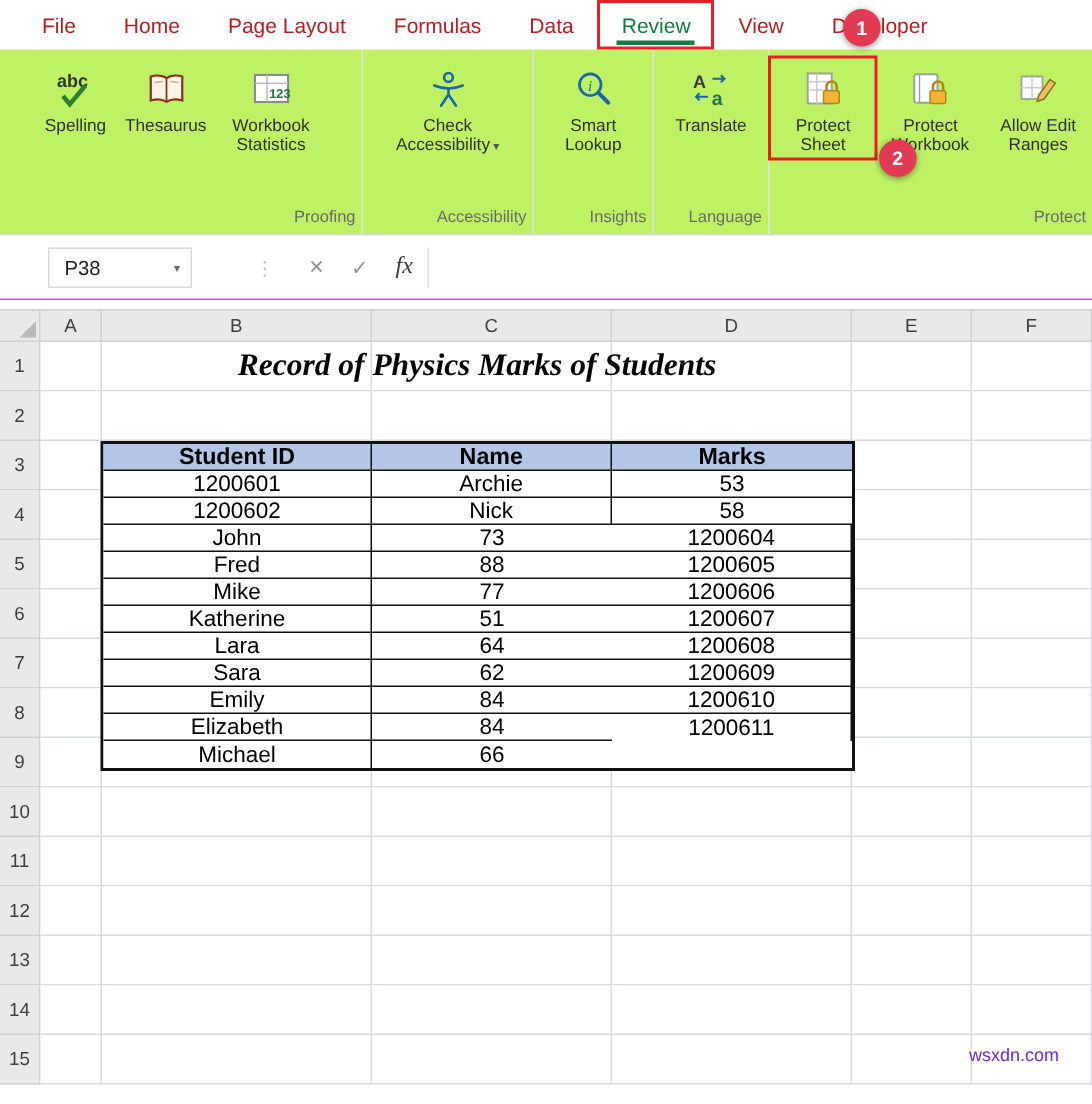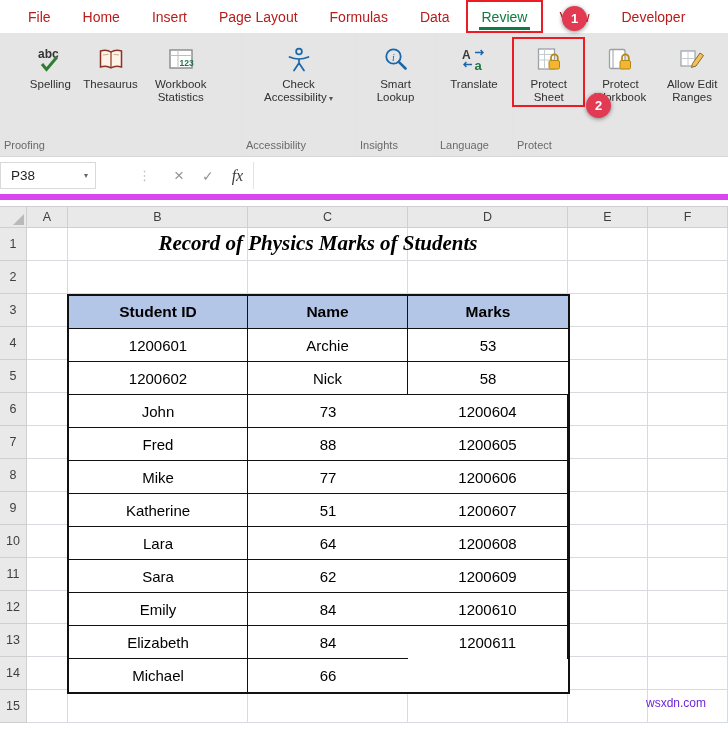--- a/index.html
+++ b/index.html
@@ -11,33 +11,33 @@
   .tab { display: flex; align-items: center; padding: 0 16px; font-size: 14px; color: #b91c1c; position: relative; white-space: nowrap; }
   .tab.active { color: #107C41; font-weight: 400; outline: 2.5px solid #EC1C24; outline-offset: -2px; }
   .tab.active::after { content: ""; position: absolute; left: 13px; right: 13px; bottom: 3px; height: 3px; background: #107C41; }
 
   
   .badge { position: absolute; width: 25px; height: 25px; border-radius: 50%; background: #E23A52; color: #fff;
            font-size: 13px; font-weight: 700; display: flex; align-items: center; justify-content: center;
            box-shadow: 0 1px 4px rgba(0,0,0,.45); z-index: 50; }
 
   
-  .ribbon { display: flex; height: 124px; border-bottom: 1px solid #d8d8d8; background: #e5e5e5; }
+  .ribbon { display: flex; height: 124px; border-bottom: 1px solid #d8d8d8; background: #bef264; }
   .group { display: flex; flex-direction: column; border-right: 1px solid #e3e3e3; }
   .group:last-child { border-right: none; gap: 18px; }
   .group-buttons { flex: 1; display: flex; justify-content: center; align-items: flex-start; padding-top: 5px; }
-  .group-label { text-align: left; font-size: 11px; color: #6a6a6a; padding: 3px 4px 5px; }
+  .group-label { text-align: right; font-size: 11px; color: #6a6a6a; padding: 3px 4px 5px; }
   .rbtn { display: flex; flex-direction: column; align-items: center; min-width: 58px; padding: 4px 4px 2px; text-align: center; }
   .rbtn .icon { height: 36px; display: flex; align-items: center; justify-content: center; }
   .rbtn .lbl { font-size: 11.5px; line-height: 13px; color: #323130; max-width: 70px; }
   .rbtn.annotated { outline: 2.5px solid #EC1C24; outline-offset: -1px; }
   .chev { font-size: 8px; color: #555; }
 
   
-  .fbar { display: flex; align-items: center; height: 43px; border-bottom: 6px solid #d946ef; background: #fff; }
+  .fbar { display: flex; align-items: center; height: 43px; border-bottom: 1px solid #d946ef; background: #fff; padding-left: 32px; }
   .name-box { width: 96px; height: 27px; border: 1px solid #d9d9d9; display: flex; align-items: center;
               padding: 0 7px 0 10px; font-size: 13.5px; color: #1f1f1f; }
   .name-box .chevron { margin-left: auto; font-size: 8px; color: #666; }
   .dots { color: #bdbdbd; font-size: 13px; margin: 0 14px 0 42px; }
   .fx-cancel { color: #949494; font-size: 17px; margin: 0 9px; }
   .fx-enter { color: #949494; font-size: 14px; margin: 0 9px; }
   .fx-label { font-family: "Liberation Serif", serif; font-style: italic; font-size: 16px; color: #3c3c3c; margin: 0 10px 0 9px; }
   .formula-input { flex: 1; height: 27px; border-left: 1px solid #e3e3e3; background: #fff; }
 
   
@@ -51,35 +51,34 @@
   .rhdr { height: 33px; background: #e9e9e9; border-right: 1px solid #cfcfcf; border-bottom: 1px solid #cfcfcf;
           display: flex; align-items: center; justify-content: center; font-size: 12.5px; color: #3f3f3f; }
   .cell { height: 33px; background: #fff; border-right: 1px solid #d7dbe0; border-bottom: 1px solid #d7dbe0; }
 
   .sheet-title { position: absolute; left: 68px; top: 25px; width: 500px; text-align: center;
                  font-family: Liberation Serif, serif; font-weight: 700; font-style: italic;
                  font-size: 21px; color: #000; white-space: nowrap; }
 
   .tbl { position: absolute; left: 67px; top: 88px; border: 2px solid #111;
          display: grid; grid-template-columns: 179px 160px 160px; background: #fff; }
-  .tcell { height: 33px; border-right: 1.5px solid #111; border-bottom: 1.5px solid #111;
+  .tcell { height: 18px; border-right: 1.5px solid #111; border-bottom: 1.5px solid #111;
            display: flex; align-items: center; justify-content: center; font-size: 15px; color: #000; background: #fff; }
   .tcell.last-col { border-right: none; }
   .tcell.last-row { border-bottom: none; }
   .tcell.th { background: #B4C6E7; font-weight: 700; font-size: 15.5px; }
 
   .watermark { position: absolute; right: 22px; top: 696px; font-size: 12px; color: #6d28d9; }
 </style>
 </head>
 <body>
 
 <div class="menubar">
     <div class="tab">File</div>
     <div class="tab">Home</div>
-    <div class="tab">Insert</div>
     <div class="tab">Page Layout</div>
     <div class="tab">Formulas</div>
     <div class="tab">Data</div>
     <div class="tab active">Review</div>
     <div class="tab">View</div>
     <div class="tab">Developer</div>
   </div>
 
 <div class="badge" style="left:562px;top:6px;">1</div>
 <div class="badge" style="left:586px;top:93px;">2</div>

